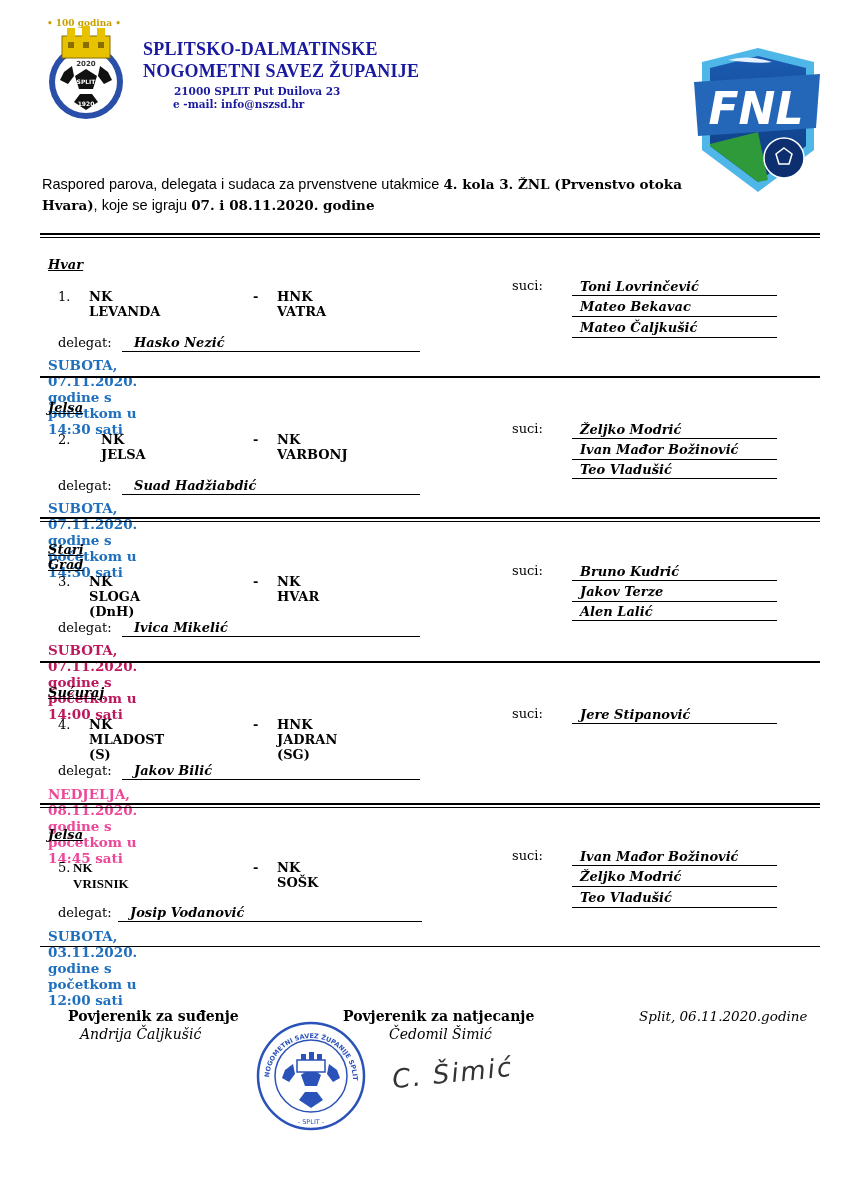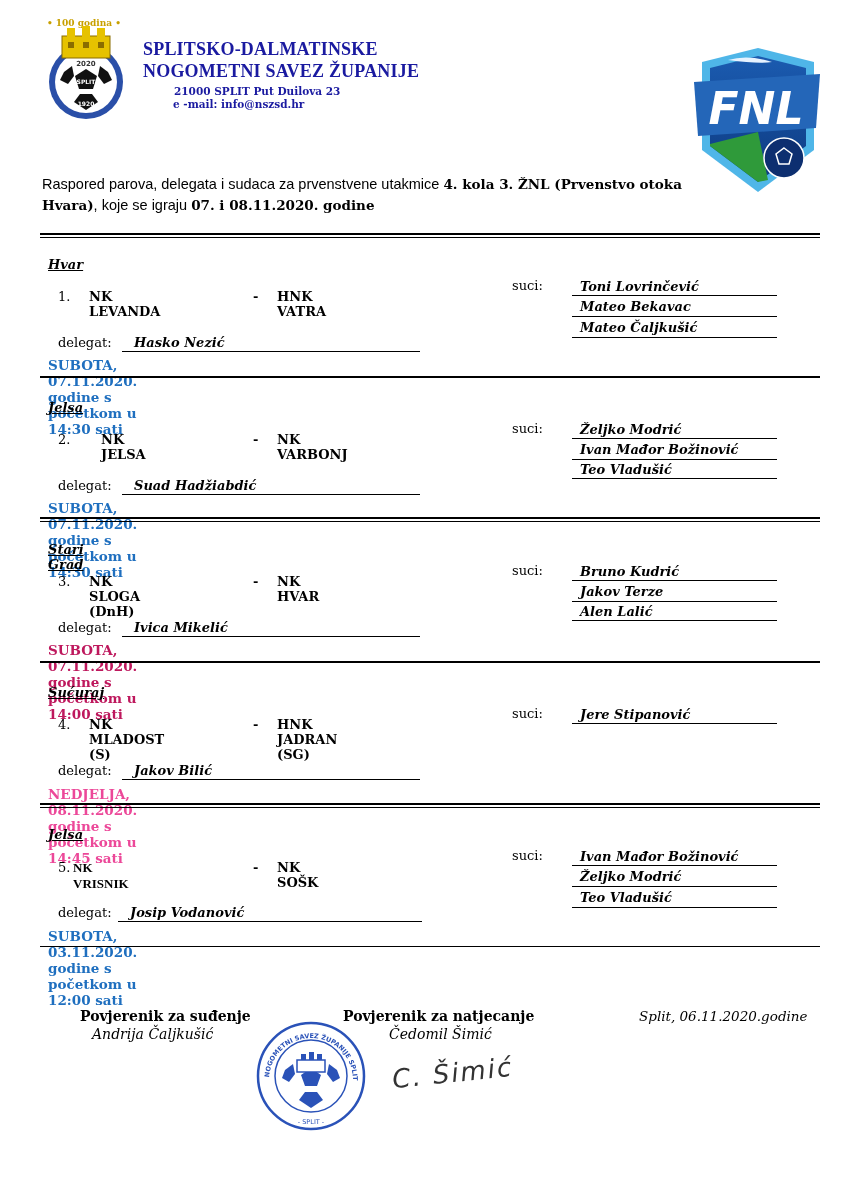--- a/index.html
+++ b/index.html
@@ -163,21 +163,21 @@
     <div class="ref-line person">Ivan Mađor Božinović</div>
     <div class="ref-line person" style="height:21px;line-height:21px;">Željko Modrić</div>
     <div class="ref-line person" style="height:21px;line-height:21px;">Teo Vladušić</div>
   </div>
   <div class="abs lbl" style="left:58px;top:905px;">delegat:</div>
   <div class="abs del-line person" style="left:118px;top:904px;width:304px;">Josip Vodanović</div>
   <div class="abs when" style="left:48px;top:928px;color:#1f6fbf;">SUBOTA, 03.11.2020. godine s početkom u 12:00 sati</div>
   <div class="abs thin" style="left:40px;top:946px;width:780px;"></div>
 </div>
 
-<div class="abs" style="left:80px;top:1008px;">
+<div class="abs" style="left:68px;top:1008px;">
   <div class="sig-title">Povjerenik za suđenje</div>
   <div class="sig-name" style="margin-left:12px;margin-top:2px;">Andrija Čaljkušić</div>
 </div>
 
 <div class="abs" style="left:343px;top:1008px;">
   <div class="sig-title">Povjerenik za natjecanje</div>
   <div class="sig-name" style="margin-left:46px;margin-top:2px;">Čedomil Šimić</div>
 </div>
 
 <div class="abs" style="left:392px;top:1058px;font-family:'DejaVu Sans',sans-serif;font-size:26px;color:#333;font-style:italic;letter-spacing:2px;transform:rotate(-6deg);">C. Šimić</div>

